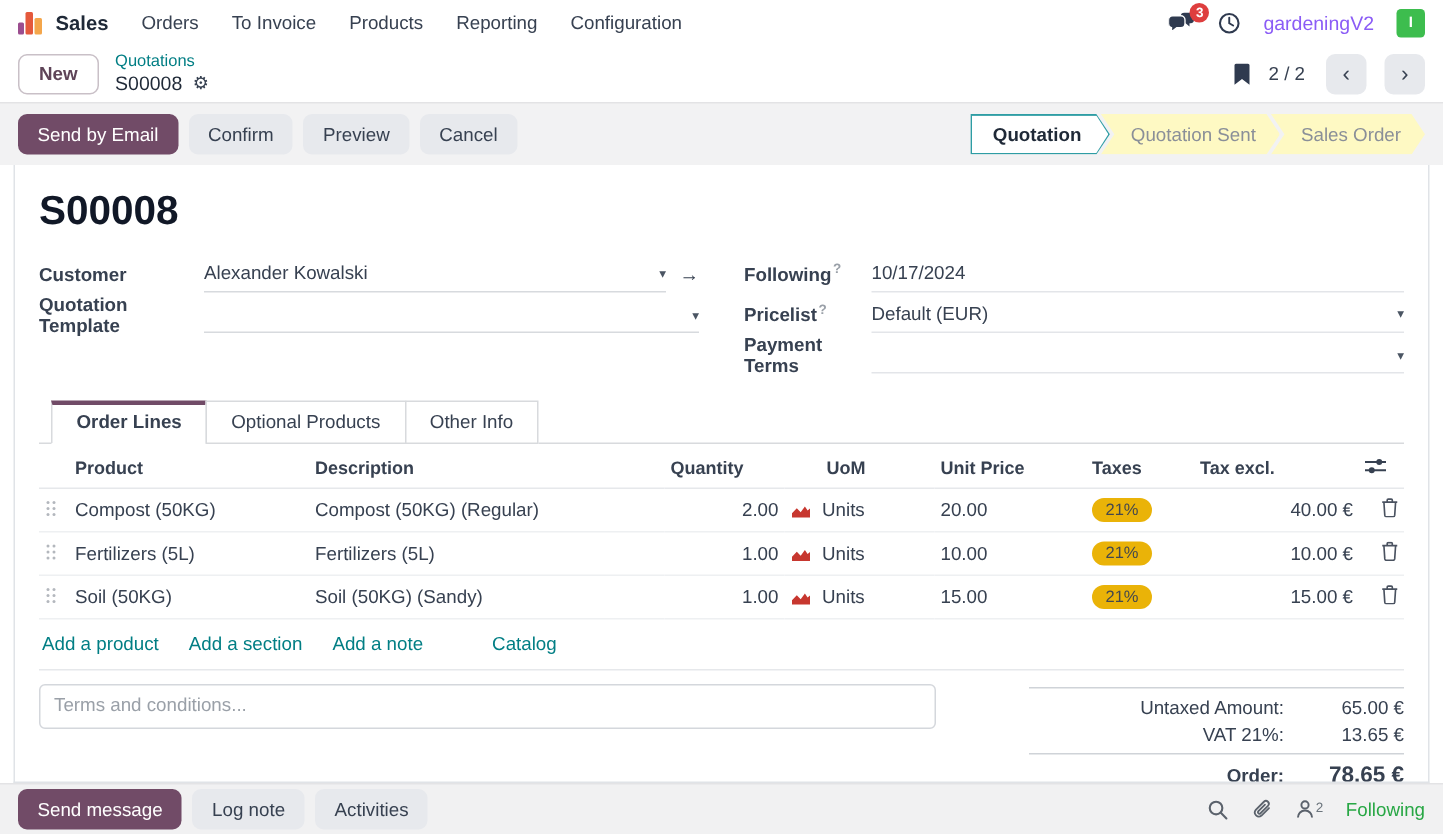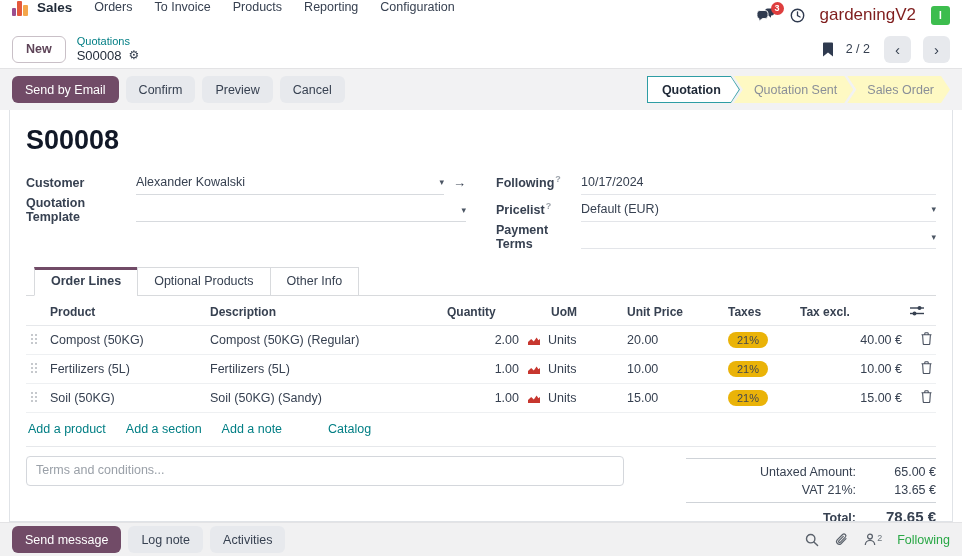--- a/index.html
+++ b/index.html
@@ -1,32 +1,32 @@
 <!DOCTYPE html>
 <html><head>
 <meta charset="utf-8">
 <style>
   * { margin:0; padding:0; box-sizing:border-box; }
   html,body { width:962px; height:556px; overflow:hidden; background:#fff;
     font-family:"Liberation Sans", sans-serif; color:#374151; }
 
   
-  .topnav { height:30px; display:flex; padding:0 12px; background:#fff; }
+  .topnav { height:30px; display:flex; align-items:center; padding:0 12px; background:#fff; }
   .logo { display:flex; align-items:flex-end; gap:1px; height:16px; margin-right:9px; }
   .logo i { display:block; border-radius:1px; }
   .logo .b1 { width:4px; height:8px; background:#9b4d8f; }
   .logo .b2 { width:5px; height:15px; background:#e4593c; }
   .logo .b3 { width:5px; height:11px; background:#f4a64b; }
   .app-name { font-weight:700; font-size:13.5px; color:#1f2937; margin-right:22px; }
   .nav-item { font-size:12.5px; color:#374151; margin-right:22px; cursor:pointer; }
   .nav-right { margin-left:auto; display:flex; align-items:center; gap:15px; }
   .msg-wrap { position:relative; display:flex; }
   .badge { position:absolute; top:-6px; right:-9px; background:#de3e3e; color:#fff;
     font-size:9px; line-height:1; border-radius:8px; padding:2px 4px; font-weight:700; }
-  .company { font-size:17px; color:#7f1d1d; }
+  .company { font-size:13px; color:#8b5cf6; }
   .avatar { width:19px; height:19px; background:#3dbd4e; color:#fff; font-size:10px;
     font-weight:700; display:flex; align-items:center; justify-content:center; border-radius:3px; }
 
   
   .control-panel { height:38px; display:flex; align-items:center; padding:0 12px; background:#fff; }
   .btn-new { height:27px; padding:0 13px; background:#fff; border:1px solid #c9c0c7; border-radius:6px;
     color:#5e4458; font-size:12.5px; font-weight:600; cursor:pointer; font-family:inherit; }
   .bc { margin-left:11px; display:flex; flex-direction:column; justify-content:center; line-height:1.2; }
   .bc-parent { color:#017e84; font-size:11px; cursor:pointer; }
   .bc-current { color:#1f2937; font-size:13px; display:flex; align-items:center; gap:7px; }
@@ -357,21 +357,21 @@
     <div class="totals">
       <div class="trow untaxed">
         <span>Untaxed Amount:</span>
         <span class="tvalue">65.00 €</span>
       </div>
       <div class="trow">
         <span>VAT 21%:</span>
         <span class="tvalue">13.65 €</span>
       </div>
       <div class="trow total">
-        <span>Total:</span>
+        <span>Order:</span>
         <span class="tvalue">78.65 €</span>
       </div>
     </div>
   </div>
 </div>
 
 <div class="chatter">
   <button class="btn btn-primary">Send message</button>
   <button class="btn btn-secondary">Log note</button>
   <button class="btn btn-secondary">Activities</button>

